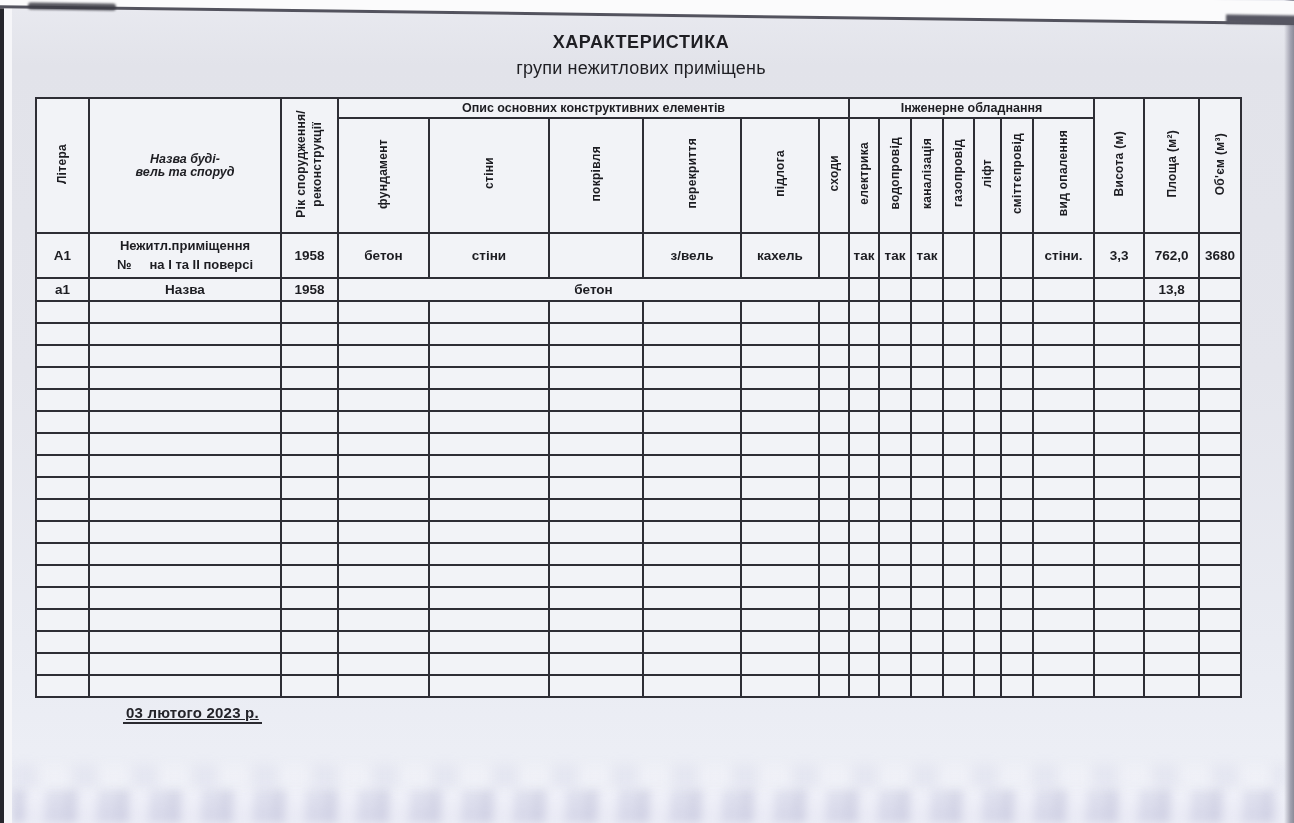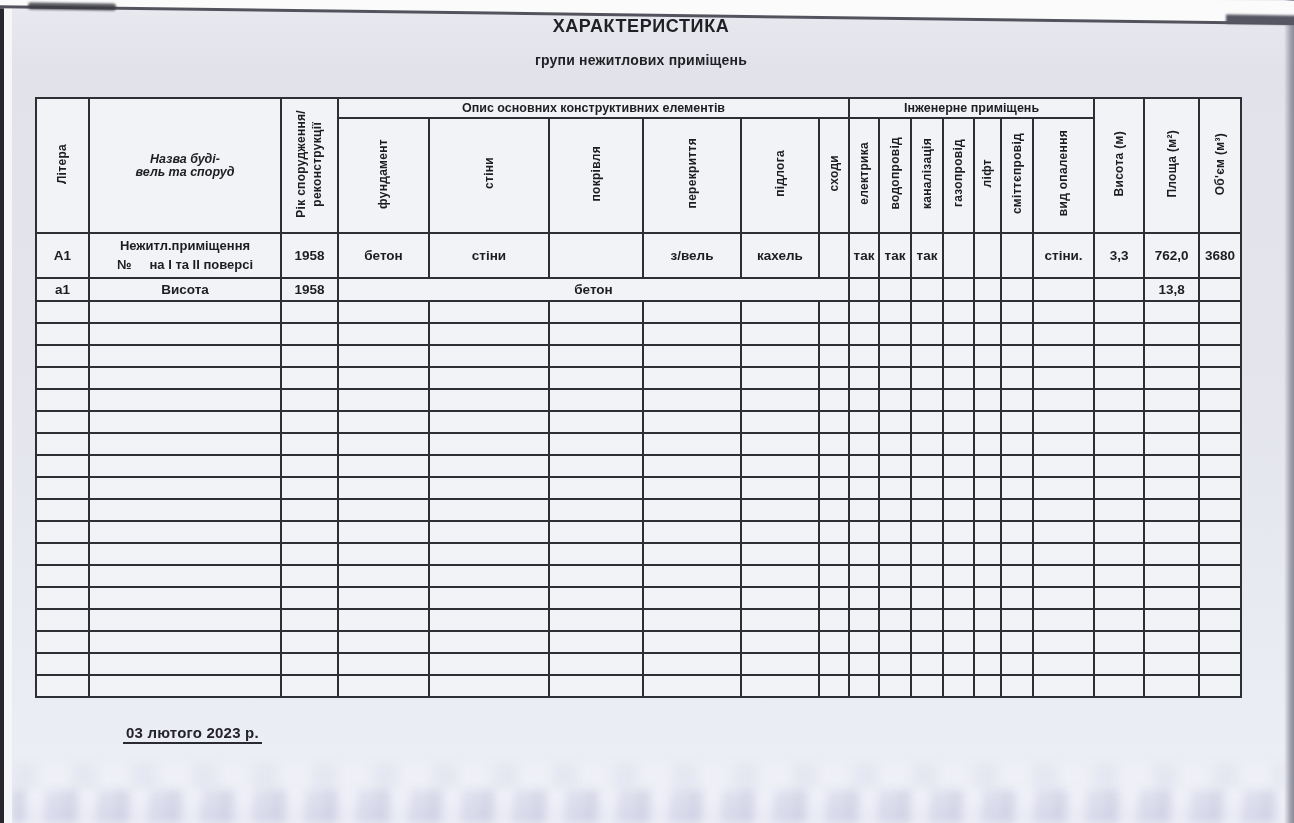--- a/index.html
+++ b/index.html
@@ -56,28 +56,28 @@
     z-index: 2;
   }
   .scan-mid-noise {
     position: absolute; left: 12px; right: 10px; bottom: 36px; height: 22px;
     background: repeating-linear-gradient(88deg, rgba(205,205,228,0.25) 0 26px, rgba(245,245,250,0.35) 26px 60px);
     filter: blur(6px);
     z-index: 2;
   }
   
   .title-block {
-    position: absolute; left: 35px; top: 15px; width: 1212px;
+    position: absolute; left: 35px; top: 31px; width: 1212px;
     text-align: center; color: #1f1f24; z-index: 8;
   }
   .title-line1 {
     font-size: 18px; font-weight: bold; letter-spacing: 0.6px; line-height: 22px;
   }
   .title-line2 {
-    margin-top: 12px; font-size: 14px; font-weight: bold; letter-spacing: 0.2px; line-height: 22px;
+    margin-top: 4px; font-size: 18px; font-weight: normal; letter-spacing: 0.2px; line-height: 22px;
   }
   
   table.char-table {
     position: absolute; left: 35px; top: 97px; width: 1205px;
     border-collapse: collapse; table-layout: fixed;
     background: #f2f3f7;
     z-index: 8;
     color: #1d1d22;
   }
   .char-table th, .char-table td {
@@ -104,25 +104,26 @@
   }
   tr.row-main { height: 45px; }
   tr.row-main td { font-size: 13.5px; }
   tr.row-main td.name-cell { font-size: 13px; line-height: 1.45; }
   tr.row-porch { height: 23px; }
   tr.row-porch td { font-size: 13.5px; }
   td.yn { font-size: 12.5px; }
   tr.empty-row { height: 22px; }
   
   .doc-date {
-    position: absolute; left: 123px; top: 724px; z-index: 8;
+    position: absolute; left: 123px; top: 704px; z-index: 8;
     font-size: 15px; font-weight: bold; color: #24242a;
     border-bottom: 2px solid #2a2a30;
     padding: 0 3px 1px 3px;
     letter-spacing: 0.2px;
+    text-decoration: underline;
   }
 </style>
 </head>
 <body>
 
 <div class="page">
   <div class="scan-bottom-noise"></div>
   <div class="scan-mid-noise"></div>
   <div class="scan-right-shadow"></div>
   <div class="scan-left-white"></div>
@@ -159,21 +160,21 @@
       <col style="width:42px">
     </colgroup>
     <tbody>
       <tr class="h-group">
         <th rowspan="2"><span class="vert">Літера</span></th>
         <th rowspan="2" class="h-span pre">Назва буді-
 вель та споруд</th>
         <th rowspan="2"><span class="vert">Рік спорудження/
 реконструкції</span></th>
         <th colspan="6">Опис основних конструктивних елементів</th>
-        <th colspan="7">Інженерне приміщень</th>
+        <th colspan="7">Інженерне обладнання</th>
         <th rowspan="2"><span class="vert">Висота (м)</span></th>
         <th rowspan="2"><span class="vert">Площа (м²)</span></th>
         <th rowspan="2"><span class="vert">Об'єм (м³)</span></th>
       </tr>
       <tr class="h-sub">
         <th><span class="vert">фундамент</span></th>
         <th><span class="vert">стіни</span></th>
         <th><span class="vert">покрівля</span></th>
         <th><span class="vert">перекриття</span></th>
         <th><span class="vert">підлога</span></th>
@@ -205,21 +206,21 @@
         <td class="yn"></td>
         <td class="yn"></td>
         <td class="yn"></td>
         <td>стіни.</td>
         <td>3,3</td>
         <td>762,0</td>
         <td>3680</td>
       </tr>
       <tr class="row-porch">
         <td>а1</td>
-        <td>Висота</td>
+        <td>Назва</td>
         <td>1958</td>
         <td colspan="6">бетон</td>
         <td class="yn"></td>
         <td class="yn"></td>
         <td class="yn"></td>
         <td class="yn"></td>
         <td class="yn"></td>
         <td class="yn"></td>
         <td></td>
         <td></td>

